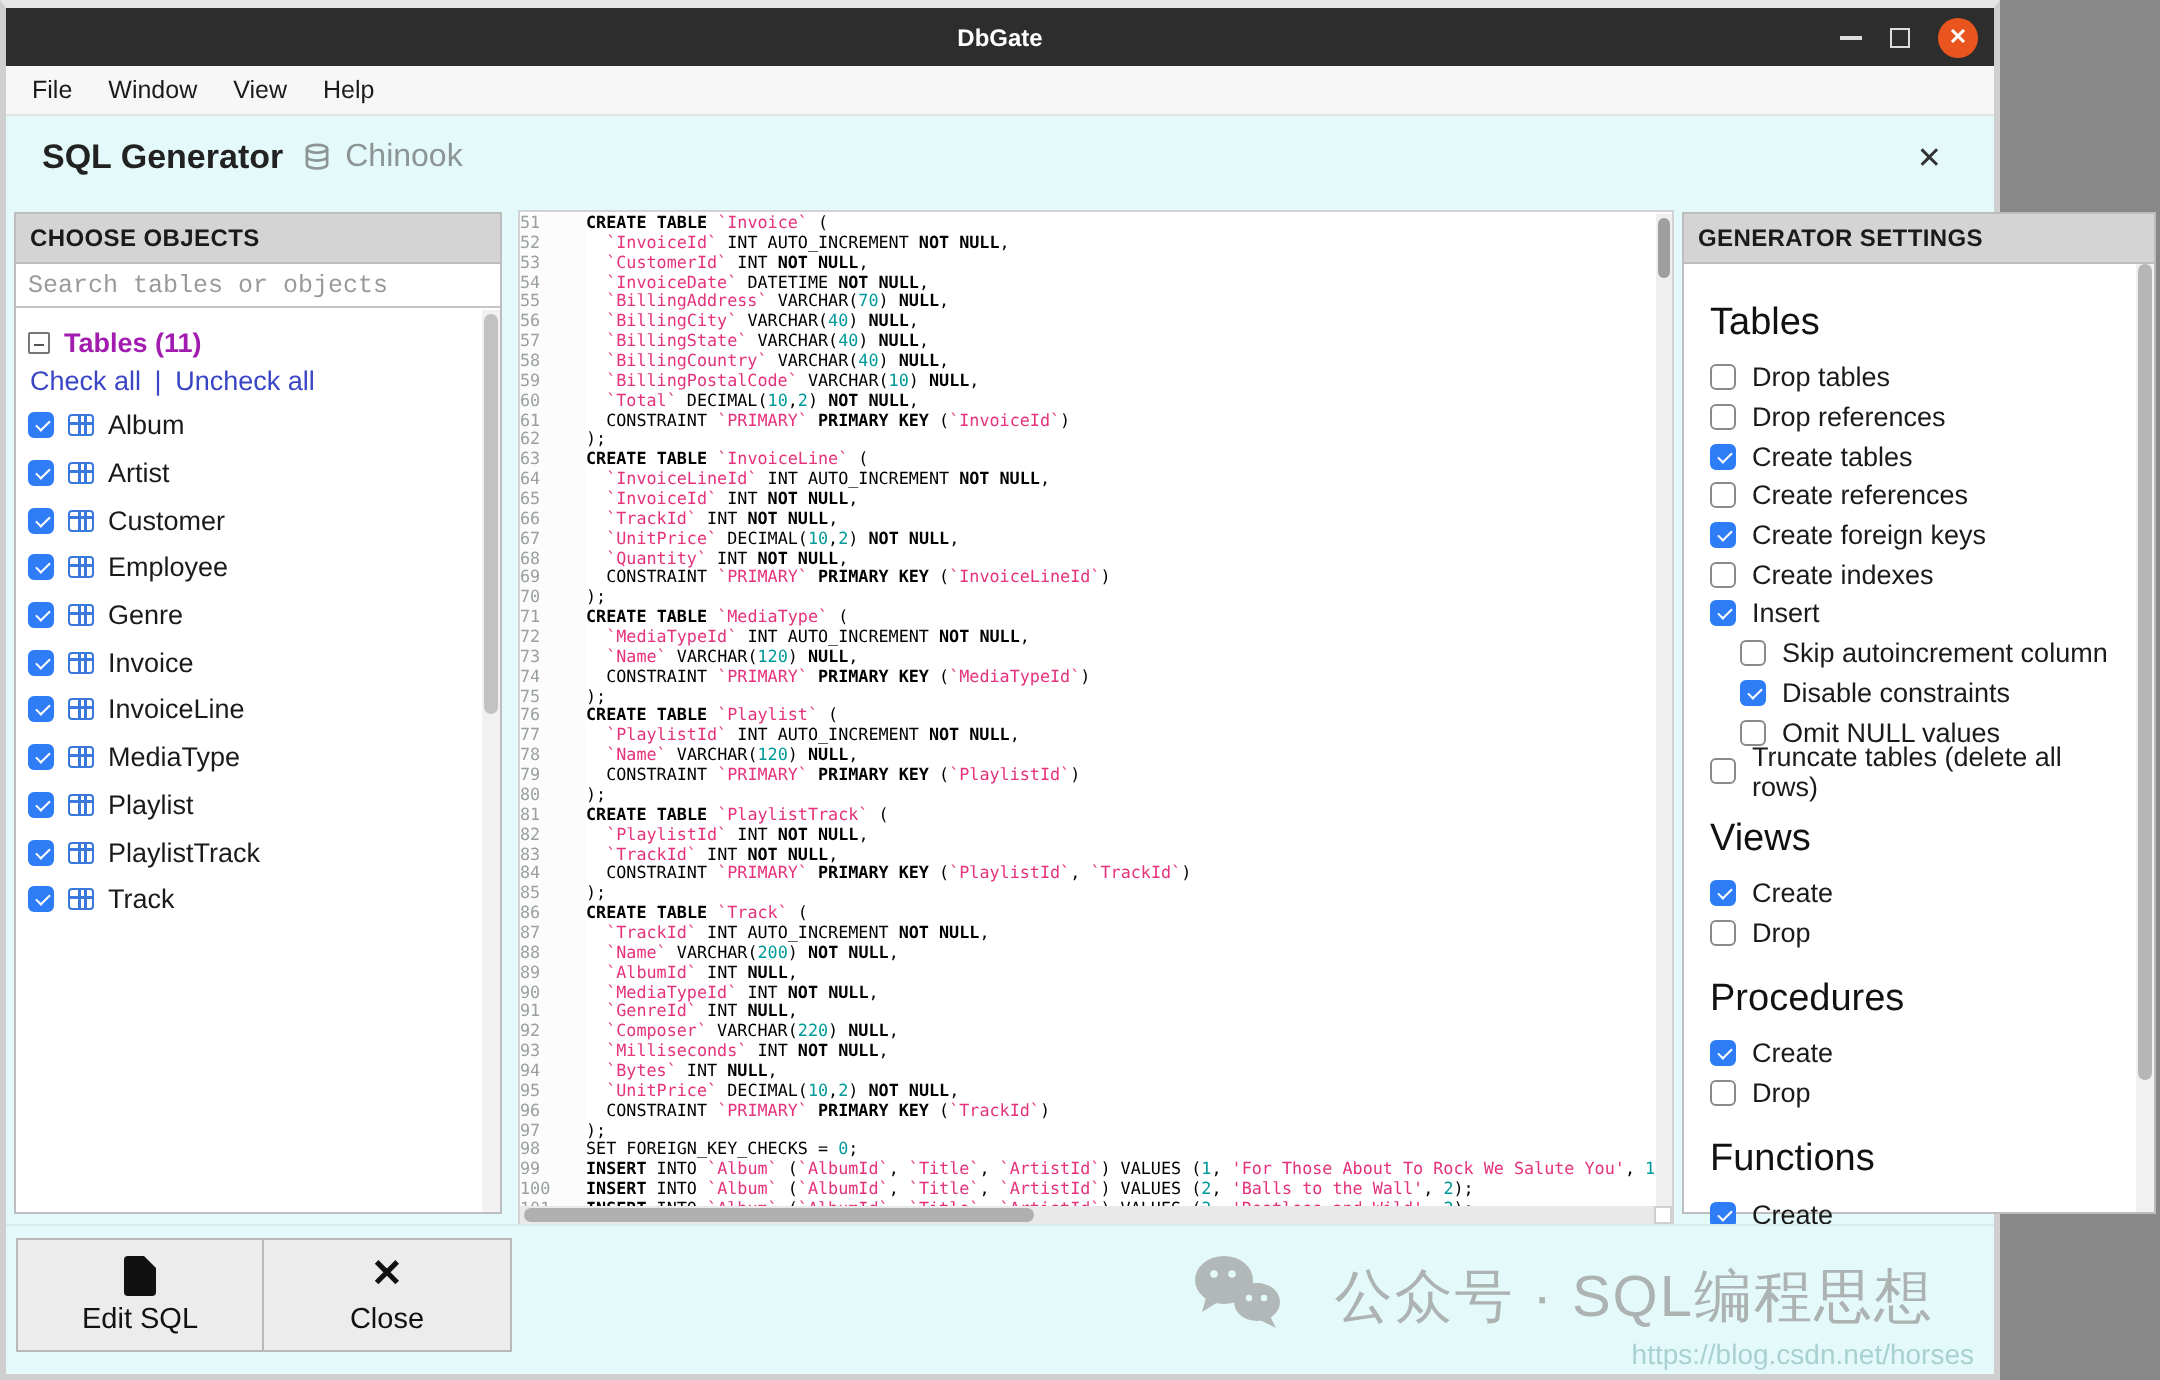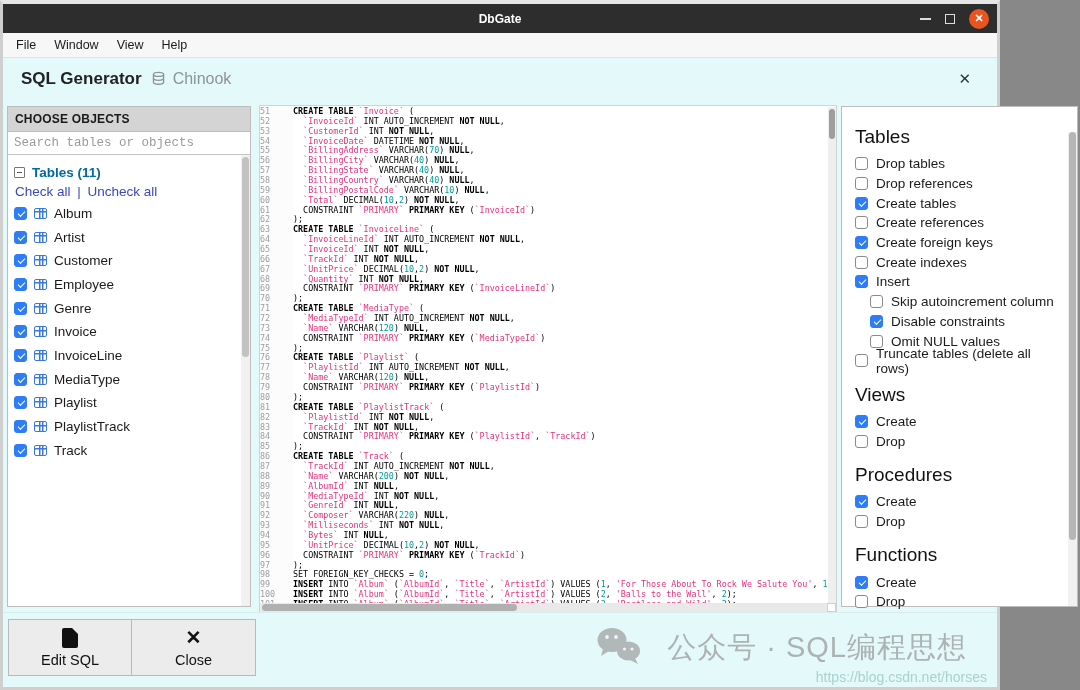--- a/index.html
+++ b/index.html
@@ -39,21 +39,21 @@
 
   
   .left-panel { left:4px; top:7px; width:244px; height:501px; }
   .search-input { width:100%; height:22px; border:none; border-bottom:1px solid #c4c4c4;
                   font-size:12.5px; padding:0 6px; color:#333; font-family:Liberation Mono, monospace; outline:none; }
   .search-input::placeholder { color:#9a9a9a; }
   .obj-list { padding:7px 6px 0 6px; position:relative; }
   .group-row { display:flex; align-items:center; gap:7px; height:21px; }
   .collapse-icon { width:11px; height:11px; border:1px solid #777; border-radius:1px; position:relative; background:#fff; }
   .collapse-icon::after { content:""; position:absolute; left:2px; right:2px; top:4.5px; height:1px; background:#555; }
-  .group-label { font-size:13.5px; font-weight:bold; color:#0369a1; }
+  .group-label { font-size:13.5px; font-weight:bold; color:#a21caf; }
   .links-row { font-size:13.5px; color:#3a46c4; padding:1px 0 3px 1px; }
   .links-row .link { color:#3a46c4; cursor:pointer; }
   .links-row .sep { color:#3a46c4; margin:0 3px; }
   .obj-item { display:flex; align-items:center; gap:7px; height:23.7px; }
   .obj-label { font-size:13.5px; color:#1a1a1a; }
   .tbl-icon { width:13px; height:11px; border:1.5px solid #3a78dd; border-radius:2px; flex:0 0 auto;
               background-image:linear-gradient(#3a78dd 0 0),linear-gradient(#3a78dd 0 0),linear-gradient(#3a78dd 0 0);
               background-size:100% 1.5px,1.5px 100%,1.5px 100%;
               background-position:0 2.5px,3.5px 0,7px 0; background-repeat:no-repeat; }
   .vscroll { position:absolute; top:0; right:0; width:9px; background:#f1f1f1; }
@@ -278,20 +278,21 @@
       <div class="vscroll">
           <div class="thumb"></div>
         </div>
       <div class="hscroll">
           <div class="thumb"></div>
         </div>
       <div class="scroll-corner"></div>
     </div>
 
     <div class="panel right-panel">
+      <div class="panel-header">GENERATOR SETTINGS</div>
       <div class="gen-content" id="gen-content">
           <div class="gen-section-title">Tables</div>
           <div class="gen-row">
             <span class="cb"></span>
             <span>Drop tables</span>
           </div>
           <div class="gen-row">
             <span class="cb"></span>
             <span>Drop references</span>
           </div>

